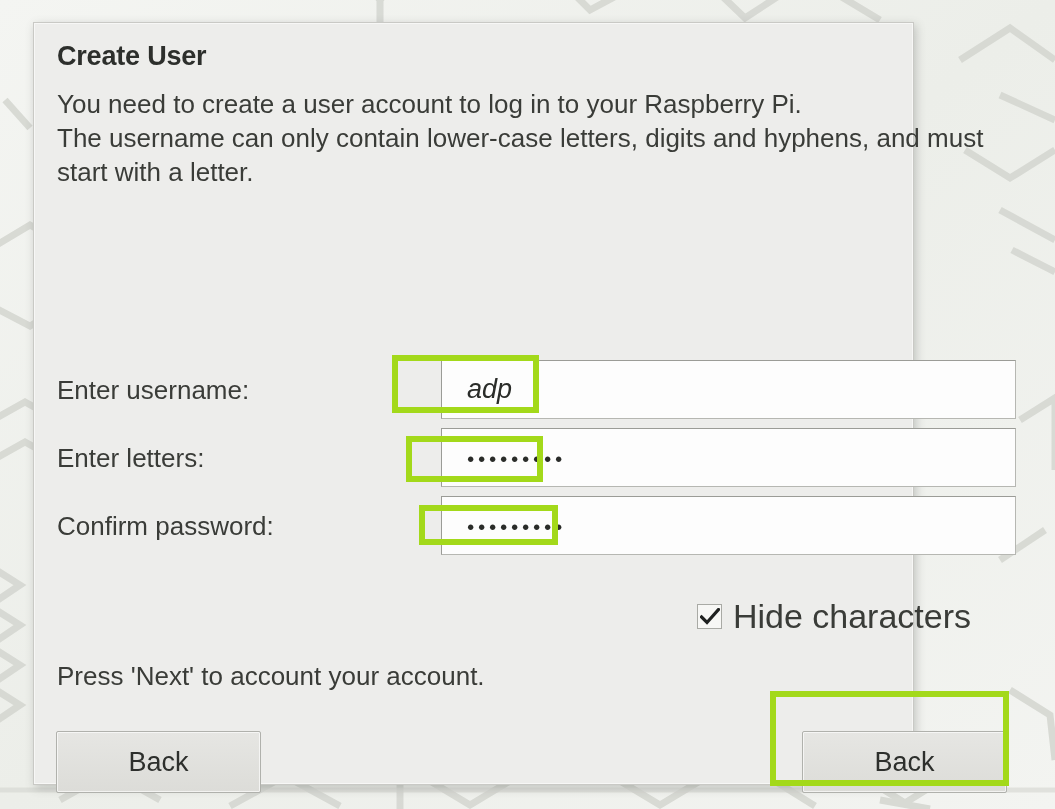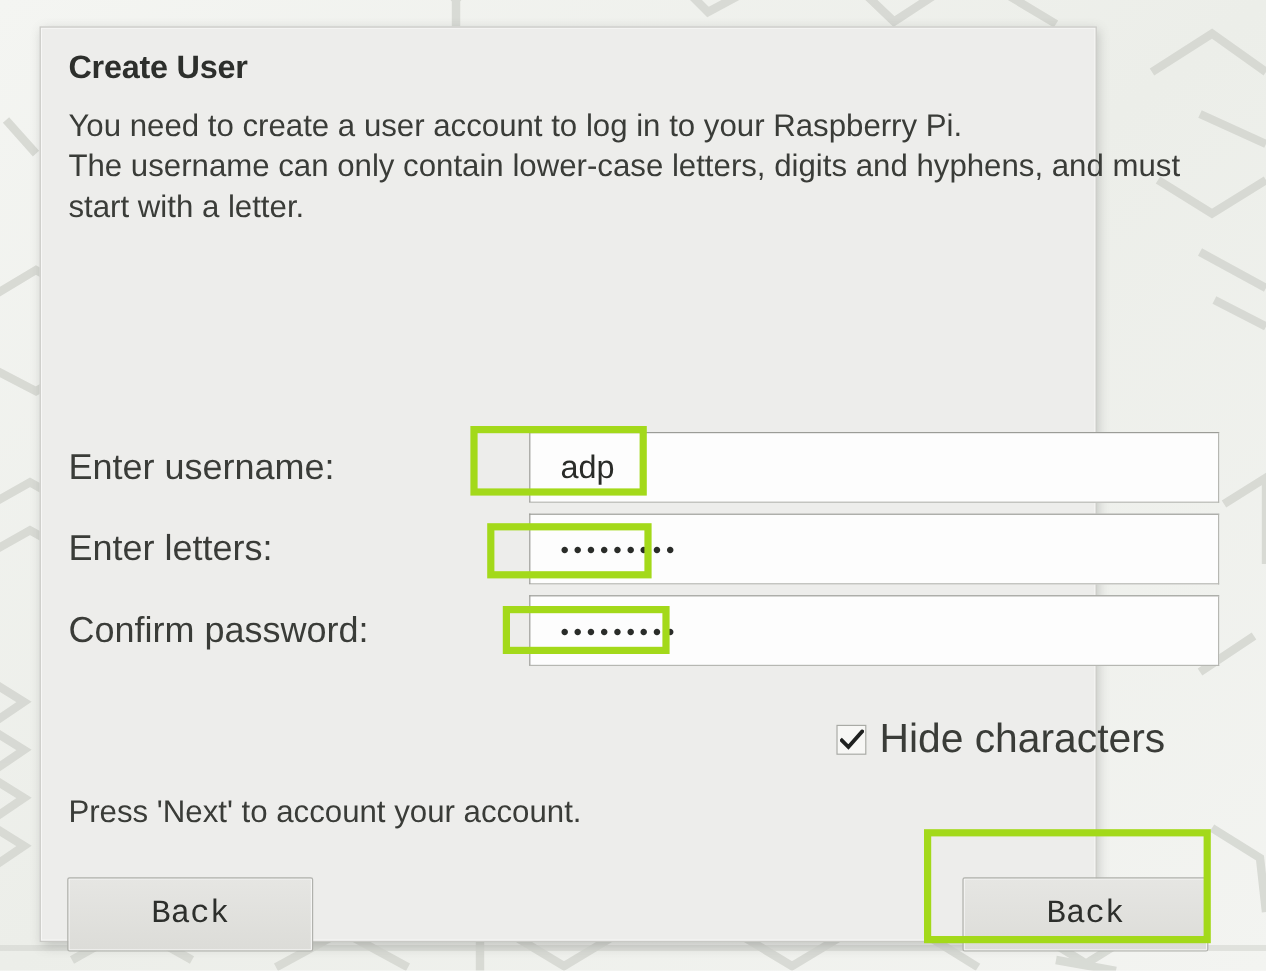--- a/index.html
+++ b/index.html
@@ -75,21 +75,21 @@
     position: relative;
     height: 68px;
   }
   .form-row + .form-row { margin-top: 0px; }
 
   .field-label {
     position: absolute;
     left: 1px;
     top: 50%;
     transform: translateY(-50%);
-    font-size: 30px;
+    font-size: 26px;
     color: #3a3c38;
     white-space: nowrap;
   }
 
   .field-wrap {
     position: absolute;
     left: 385px;
     top: 4px;
     width: 575px;
     height: 59px;
@@ -100,20 +100,21 @@
     background: #fdfdfd;
     border: 1px solid #b6b7b2;
     border-top-color: #9b9c97;
     border-left-color: #9b9c97;
     display: flex;
     align-items: center;
     padding-left: 25px;
     font-size: 27px;
     color: #2a2c29;
     overflow: hidden;
+    font-style: italic;
   }
   .dots {
     letter-spacing: 4px;
     font-size: 20px;
     color: #2a2c29;
     line-height: 1;
     position: relative;
     top: 1px;
   }
 
@@ -177,21 +178,21 @@
     align-items: center;
   }
   .btn {
     width: 205px;
     height: 62px;
     background: linear-gradient(to bottom, #e6e6e3 0%, #dcdcd8 100%);
     border: 1px solid #b0b1ac;
     border-radius: 2px;
     font-size: 27px;
     color: #2d2f2c;
-    font-family: Liberation Mono, monospace;
+    font-family: Liberation Sans, sans-serif;
     display: flex;
     align-items: center;
     justify-content: center;
     box-shadow: 0 0 0 1px rgba(255,255,255,0.65) inset;
     cursor: pointer;
   }
   #next-button { margin-right: 8px; }
 </style>
 </head>
 <body>

